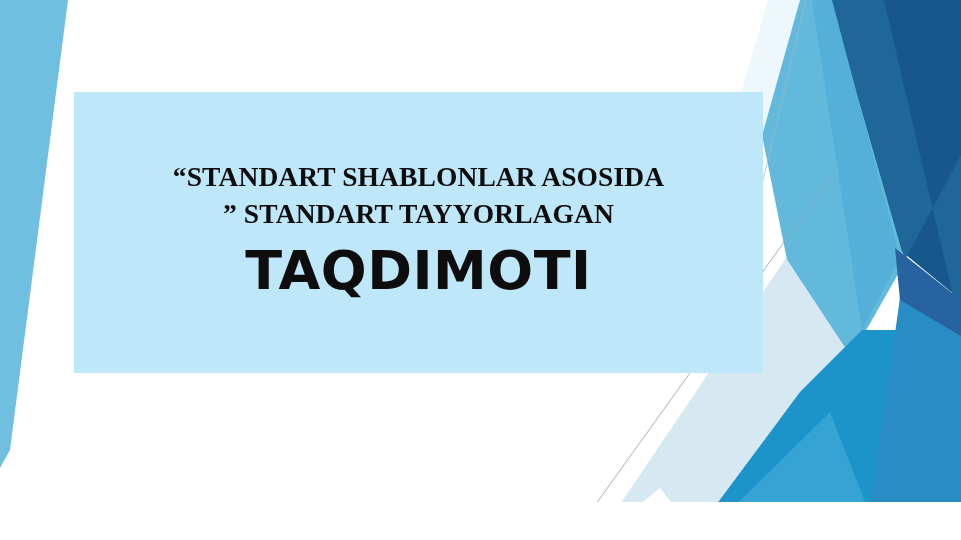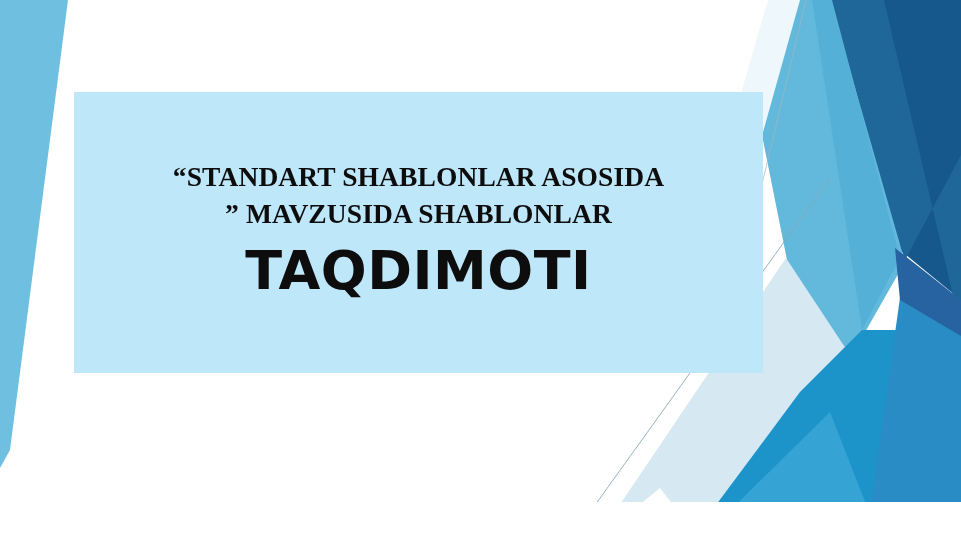--- a/index.html
+++ b/index.html
@@ -96,17 +96,17 @@
     <polygon points="596,540 700,540 660,488" fill="#ffffff"></polygon>
 
     <line x1="570" y1="540" x2="830" y2="178" stroke="#8aa6b4" stroke-width="1" opacity="0.85"></line>
 
     <line x1="742" y1="268" x2="806" y2="0" stroke="#9fb6c2" stroke-width="1" opacity="0.7"></line>
 
   </svg>
 
   <div id="title-box">
     <div class="t-line">“STANDART SHABLONLAR ASOSIDA</div>
-    <div class="t-line">” MAVZUSIDA SHABLONLAR</div>
+    <div class="t-line">” STANDART TAYYORLAGAN</div>
     <div id="title-main">TAQDIMOTI</div>
   </div>
 
 </div>
 
 </body></html>

